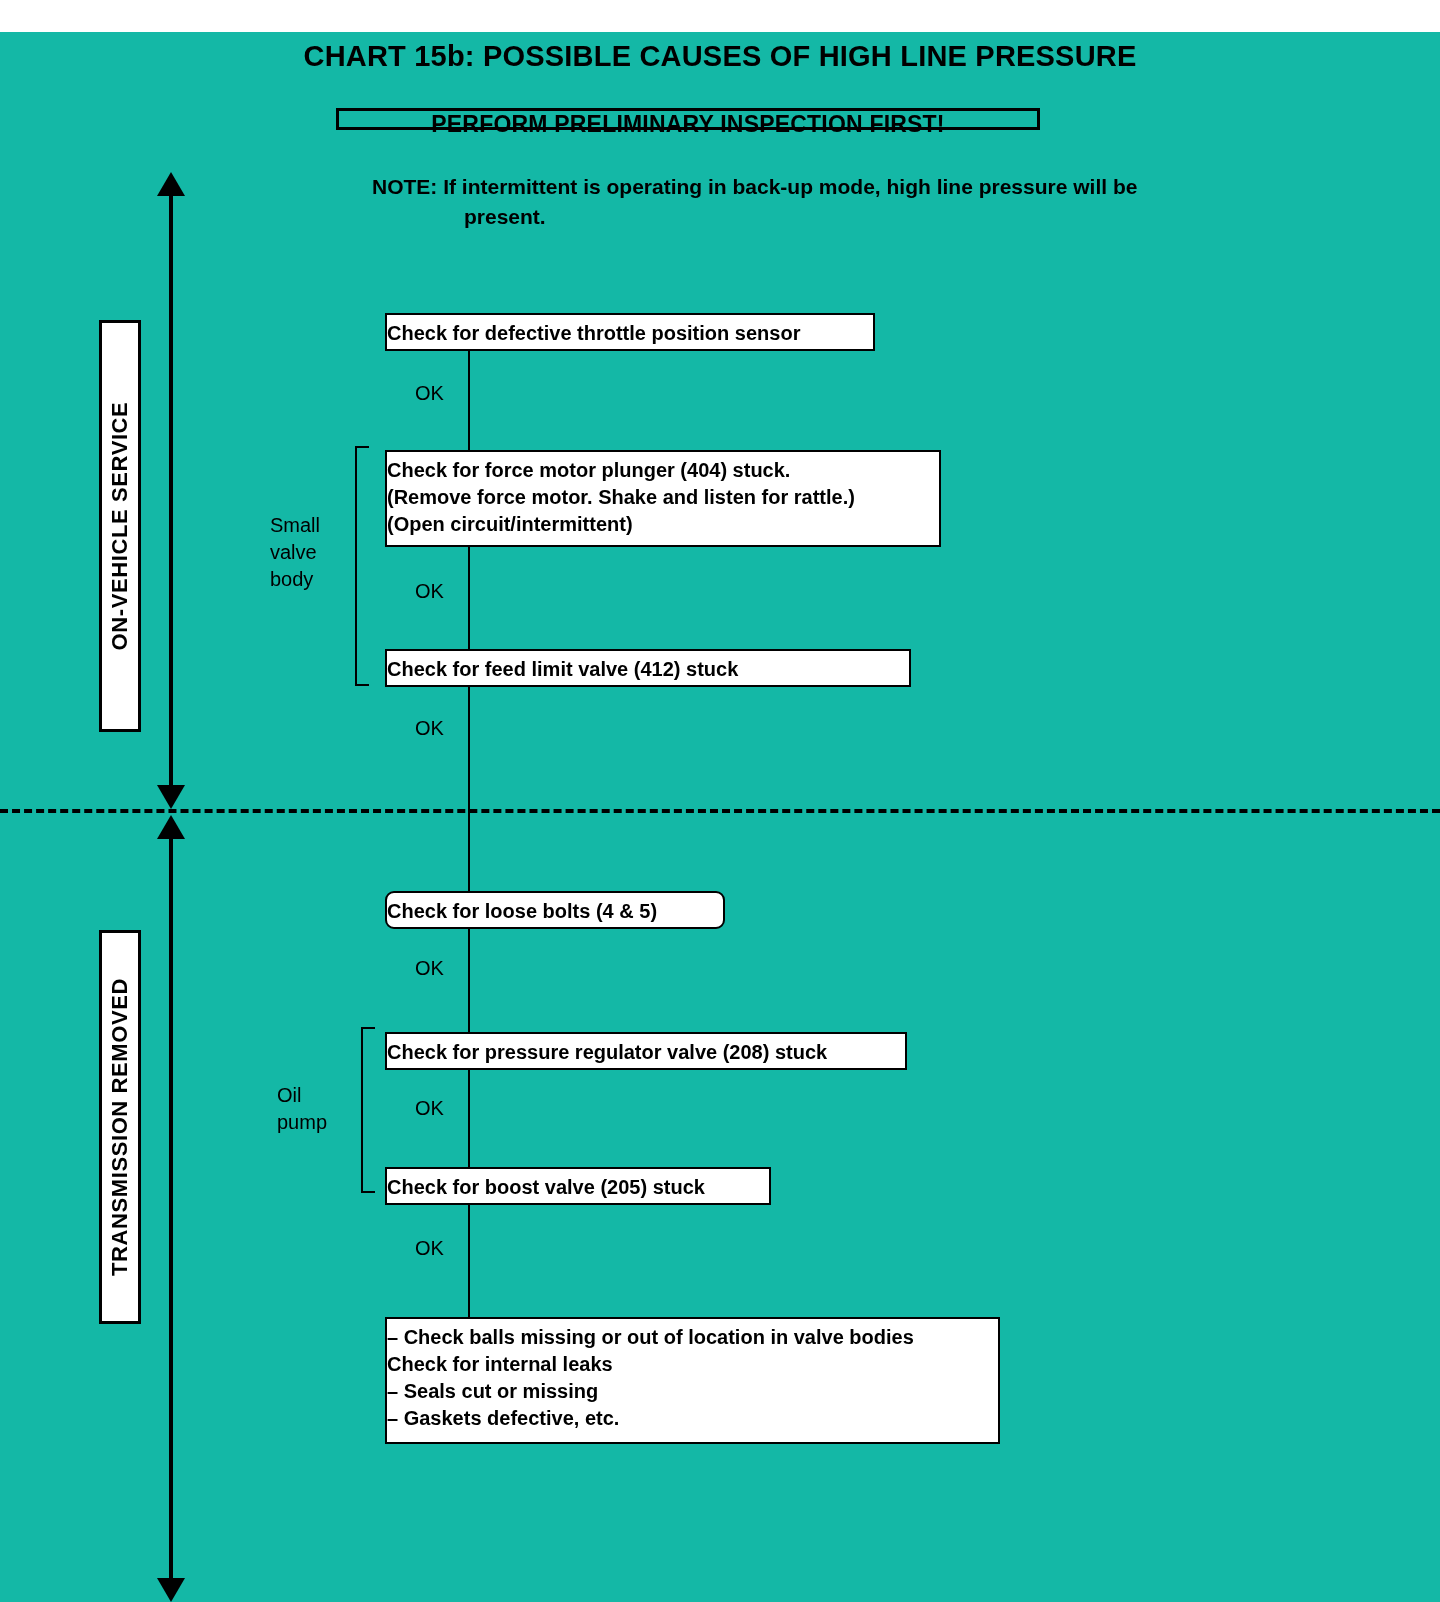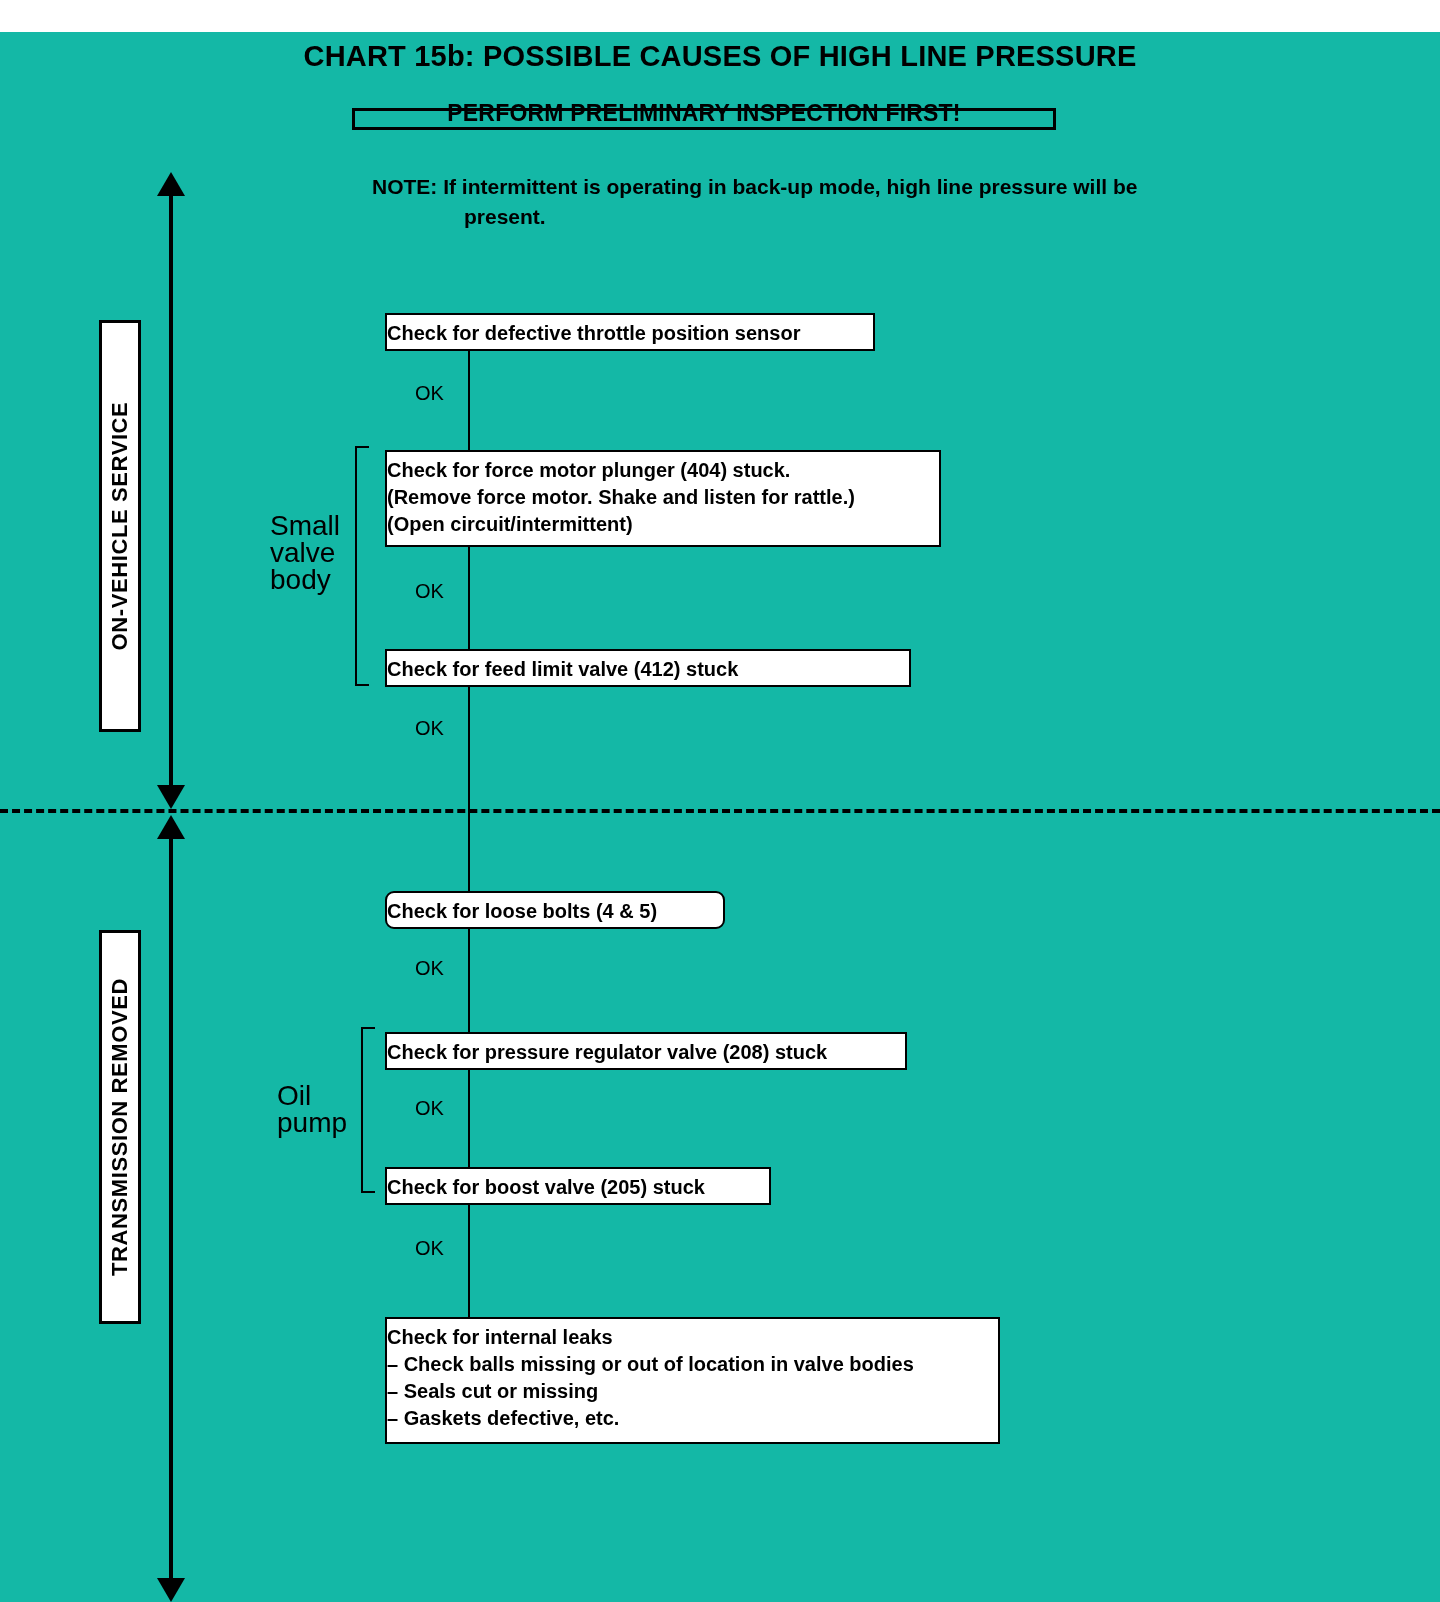--- a/index.html
+++ b/index.html
@@ -29,28 +29,28 @@
     text-align: center;
     font-size: 29px;
     font-weight: bold;
     letter-spacing: 0.2px;
     white-space: nowrap;
   }
 
   
   .prelim-box {
     position: absolute;
-    left: 352px;
+    left: 336px;
     top: 76px;
     width: 704px;
     height: 22px;
     border: 3px solid #000;
     box-sizing: border-box;
     display: flex;
-    align-items: flex-end;
+    align-items: flex-start;
     justify-content: center;
   }
   .prelim-box span {
     font-size: 23px;
     font-weight: bold;
     letter-spacing: 0.2px;
     white-space: nowrap;
   }
 
   
@@ -95,21 +95,21 @@
   .ok {
     position: absolute;
     font-size: 20px;
     font-weight: normal;
     white-space: nowrap;
   }
 
   
   .grp-label {
     position: absolute;
-    font-size: 28px;
+    font-size: 20px;
     line-height: 27px;
     white-space: nowrap;
     text-align: left;
   }
   .brace {
     position: absolute;
     border: 2px solid #000;
     border-right: none;
     box-sizing: border-box;
     width: 14px;
@@ -244,19 +244,19 @@
 
   <div class="ok" style="left:415px; top:1065px;">OK</div>
 
   <div class="pbox" style="left:385px; top:1135px; width:386px; height:38px;">
     <div class="ln">Check for boost valve (205) stuck</div>
   </div>
 
   <div class="ok" style="left:415px; top:1205px;">OK</div>
 
   <div class="pbox" style="left:385px; top:1285px; width:615px; height:127px;">
+    <div class="ln">– Check balls missing or out of location in valve bodies</div>
     <div class="ln">Check for internal leaks</div>
-    <div class="ln">– Check balls missing or out of location in valve bodies</div>
     <div class="ln">– Seals cut or missing</div>
     <div class="ln">– Gaskets defective, etc.</div>
   </div>
 
 </div>
 
 </body></html>

